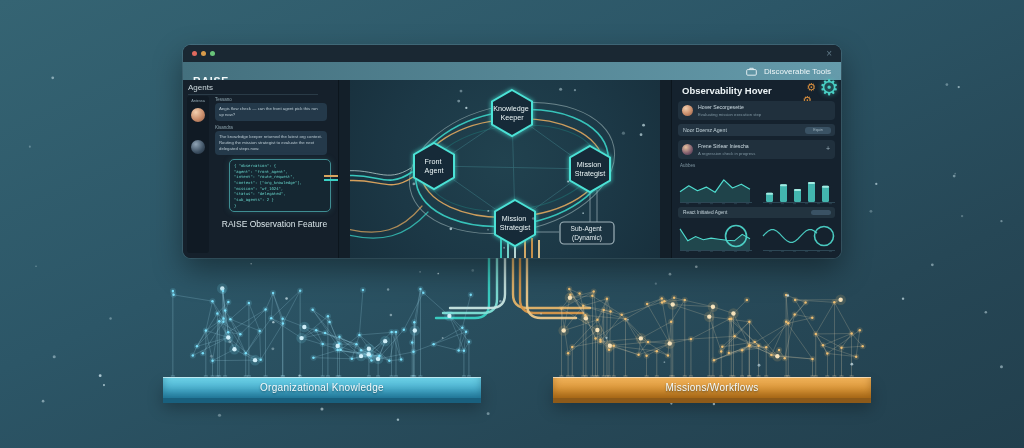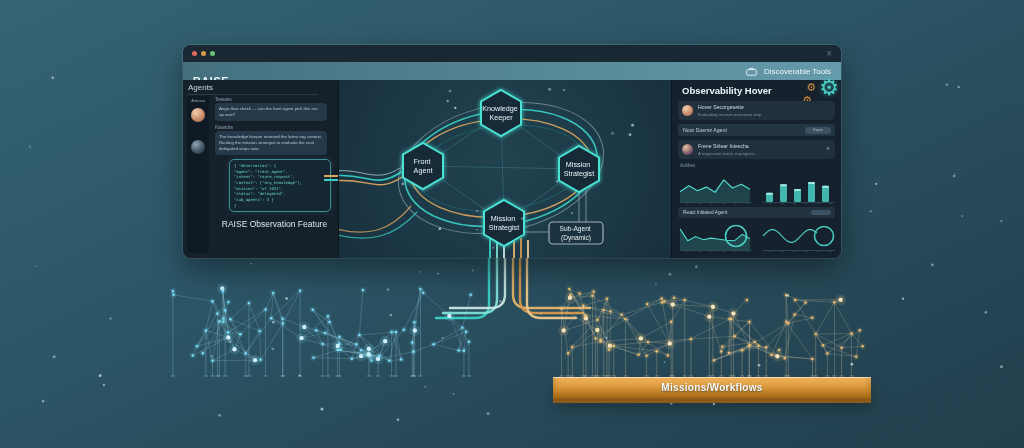--- a/index.html
+++ b/index.html
@@ -10,34 +10,34 @@
 
   
   .platform{position:absolute;top:377px;height:21px;z-index:2;display:flex;align-items:center;justify-content:center;
     font-size:10px;color:#f4fbfd;text-shadow:0 1px 2px rgba(0,30,40,.55);letter-spacing:.3px;}
   .platform::before{content:"";position:absolute;left:0;right:0;top:0;height:1px;background:rgba(255,255,255,.55);}
   .platform::after{content:"";position:absolute;left:0;right:0;top:100%;height:5px;}
   .platform-left{left:163px;width:318px;background:linear-gradient(180deg,#6fd5ea,#2e92b8);
     box-shadow:inset 0 -5px 9px rgba(10,60,80,.35),0 10px 16px rgba(0,0,0,.28);}
   .platform-left::after{background:#19607e;}
   .platform-right{left:553px;width:318px;background:linear-gradient(180deg,#f2b45c,#c9811f);
-    box-shadow:inset 0 -5px 9px rgba(90,50,5,.35),0 10px 16px rgba(0,0,0,.28);font-weight:bold;}
+    box-shadow:inset 0 -5px 9px rgba(90,50,5,.35),0 10px 16px rgba(0,0,0,.28);}
   .platform-right::after{background:#8d5a19;}
 
   
   .window{position:absolute;left:183px;top:45px;width:658px;height:213px;z-index:3;border-radius:8px;overflow:hidden;
     background:#131f29;box-shadow:0 12px 30px rgba(0,0,0,.4),0 0 0 1px rgba(130,170,185,.28);}
   .titlebar{height:17px;background:#1a2833;display:flex;align-items:center;padding:0 9px;}
   .tl{width:5px;height:5px;border-radius:50%;margin-right:4px;}
   .tl-red{background:#e06a5e;} .tl-yellow{background:#d89b4a;} .tl-green{background:#69c47a;}
   .close-x{margin-left:auto;color:#5e7886;font-size:10px;line-height:1;}
   .appbar{height:18px;background:linear-gradient(90deg,#44707e,#659bab);display:flex;align-items:center;padding:0 10px;}
   .app-title{color:#f4fafb;font-size:10.5px;font-weight:bold;letter-spacing:.8px;margin-top:20px;}
   .tools{margin-left:auto;display:flex;align-items:center;gap:7px;color:#eef6f8;font-size:8px;}
-  .winbody{position:relative;height:178px;display:flex;}
+  .winbody{position:relative;height:178px;display:flex;gap:11px;}
 
   
   .panel-left{position:relative;width:155px;background:#15202b;border-right:1px solid #0c151d;flex:none;}
   .agents-title{position:absolute;left:5px;top:3px;width:130px;font-size:8px;color:#cdd9de;
     border-bottom:1px solid #2a3b47;padding-bottom:2px;}
   .rail{position:absolute;left:4px;top:16px;bottom:5px;width:22px;background:#101a24;border-radius:3px;}
   .rail-label{position:absolute;left:0;right:0;top:3px;text-align:center;font-size:3.8px;color:#92a7b2;}
   .avatar{border-radius:50%;position:absolute;}
   .av-woman{background:radial-gradient(circle at 35% 30%,#f3cfae 0%,#c98d6b 55%,#8c5a44 100%);}
   .av-dark{background:radial-gradient(circle at 35% 30%,#8fa3b5 0%,#3c4f61 60%,#1c2a38 100%);}
@@ -876,20 +876,23 @@
       <circle cx="946.8798932495993" cy="84.60072278045118" r="1.3710931601002811" fill="#d7eef5" opacity="0.3703977123834193"></circle>
       <circle cx="1001.4485711934976" cy="221.18763252161443" r="1.157832564227283" fill="#d7eef5" opacity="0.419150674645789"></circle>
       <circle cx="958.7211950069759" cy="87.05895151011646" r="1.137123553827405" fill="#d7eef5" opacity="0.5892690103966742"></circle>
       <circle cx="962.0593854440376" cy="216.07864619232714" r="1.1874257089570164" fill="#d7eef5" opacity="0.28287348842713983"></circle>
       <circle cx="29.86406482057646" cy="146.64796482771635" r="1.0260143149644136" fill="#d7eef5" opacity="0.3145665228832513"></circle>
       <circle cx="955.1913510581944" cy="173.53902714326978" r="0.8921181075274944" fill="#d7eef5" opacity="0.25479305901099"></circle>
       <circle cx="954.1593150298577" cy="176.10256847925484" r="1.4007577328011394" fill="#d7eef5" opacity="0.43779234604444356"></circle>
       <circle cx="52.735538117121905" cy="77.79540097340941" r="1.3950595445930958" fill="#d7eef5" opacity="0.5202168871648609"></circle>
     </svg>
 
+  <div class="platform platform-left">
+    <span>Organizational Knowledge</span>
+  </div>
   <div class="platform platform-right">
     <span>Missions/Workflows</span>
   </div>
 
   <div class="window">
     <div class="titlebar">
       <span class="tl tl-red"></span>
       <span class="tl tl-yellow"></span>
       <span class="tl tl-green"></span>
       <span class="close-x">×</span>

